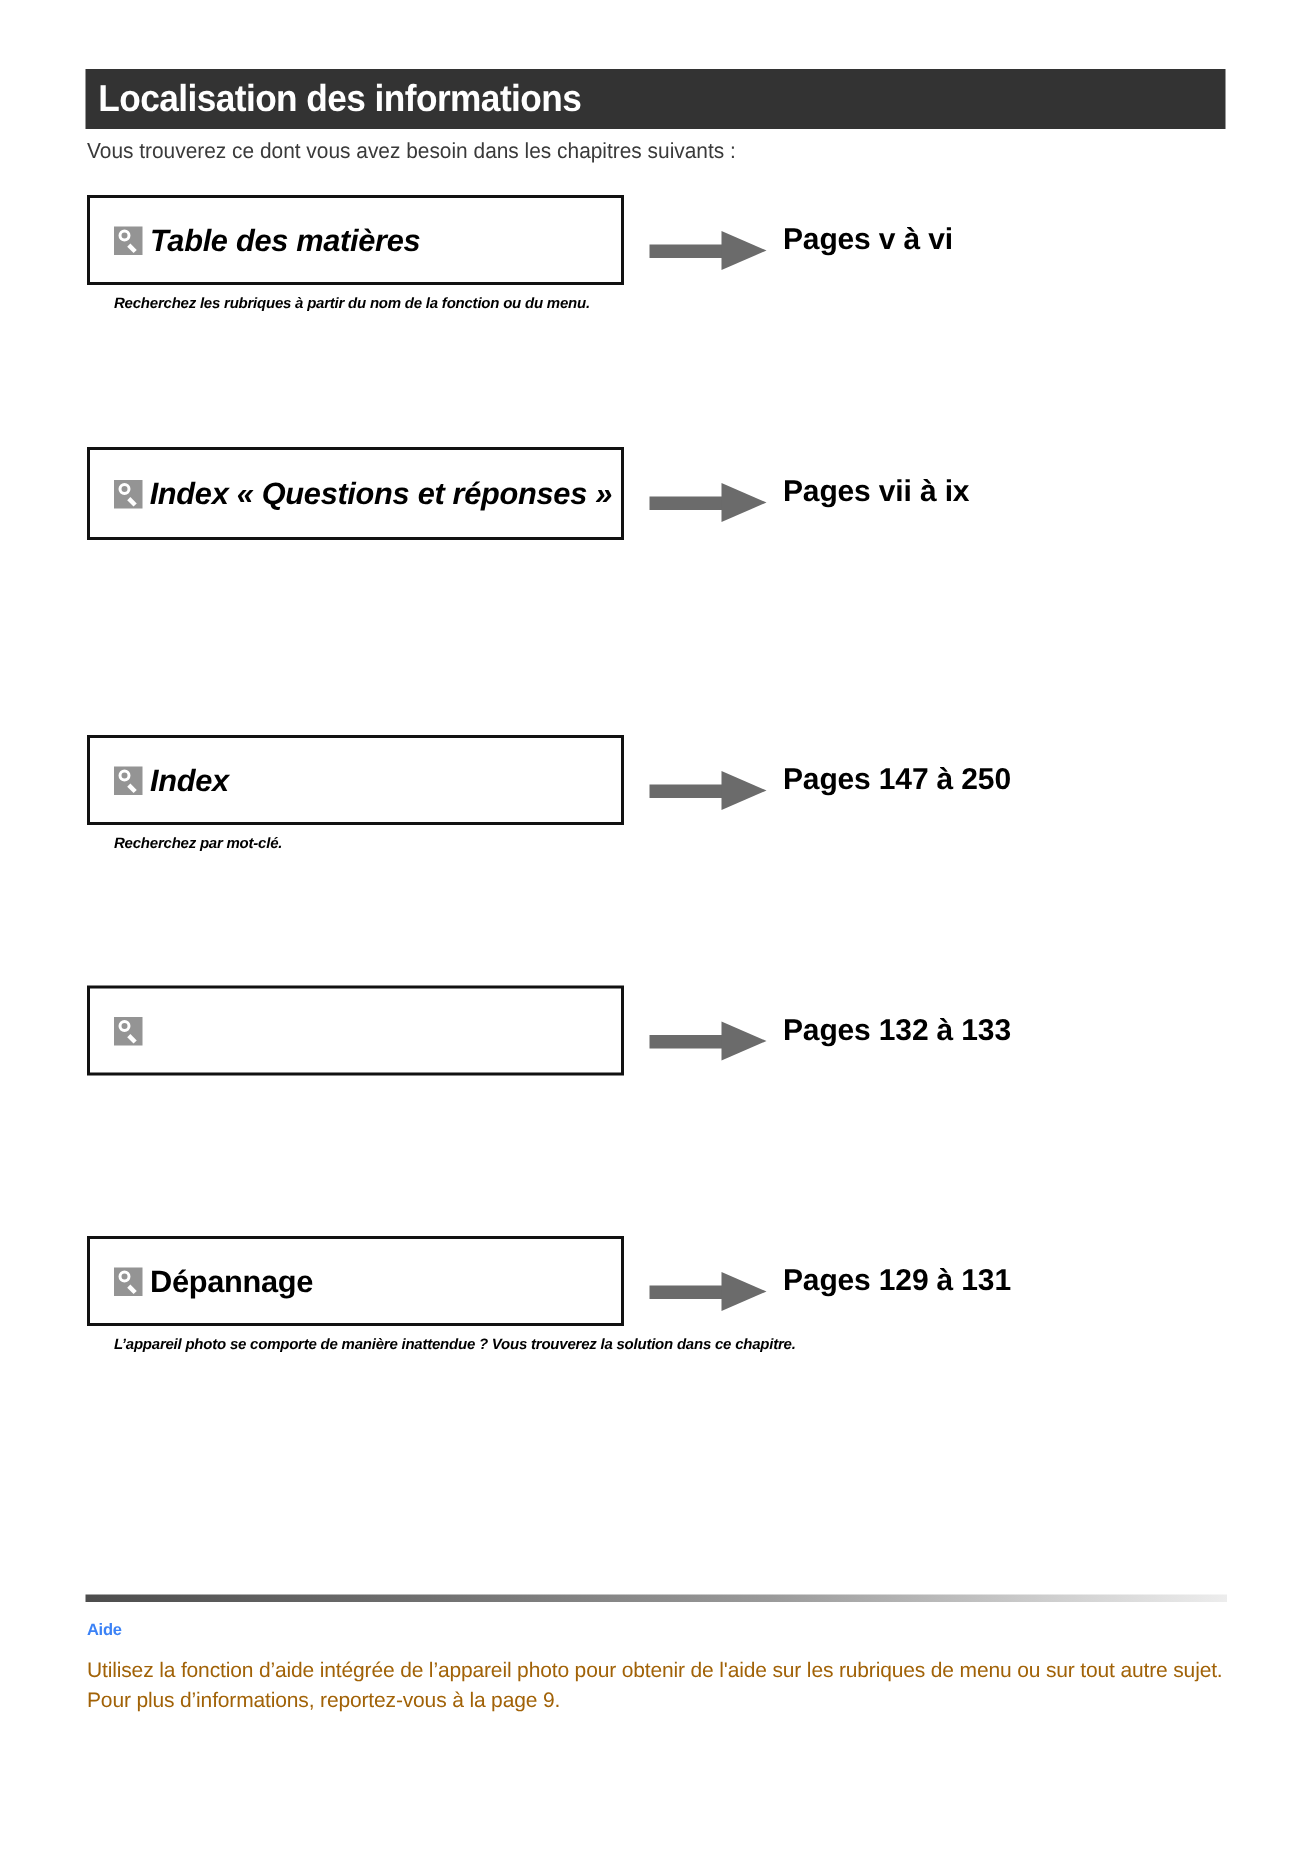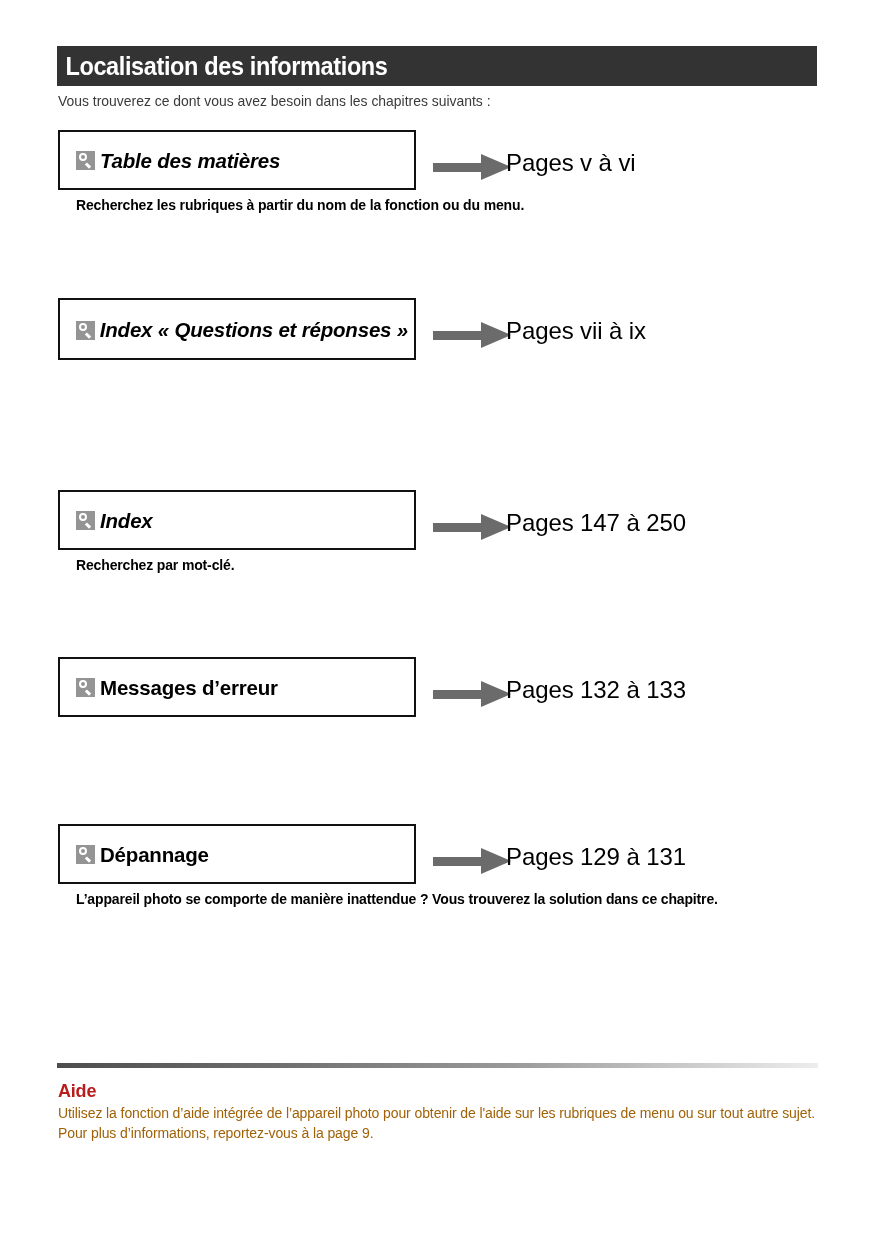--- a/index.html
+++ b/index.html
@@ -155,57 +155,58 @@
     top: 0;
     width: 0;
     height: 0;
     border-top: 13px solid transparent;
     border-bottom: 13px solid transparent;
     border-left: 30px solid #6b6b6b;
   }
 
   .pages-label {
     position: absolute;
-    left: 448px;
+    left: 464px;
     top: 19px;
-    font-size: 24px;
-    font-weight: normal;
+    font-size: 20px;
+    font-weight: bold;
     letter-spacing: -0.1px;
     white-space: nowrap;
   }
 
   
   .section-body {
     position: absolute;
     left: 18px;
     width: 738px;
-    font-size: 14px;
+    font-size: 10px;
     font-weight: bold;
     line-height: 1.52;
     text-align: justify;
     letter-spacing: -0.15px;
+    font-style: italic;
   }
   .section-body.nojust { text-align: left; }
 
   
   .footer-rule {
     position: absolute;
     left: 57px;
     top: 1063px;
     width: 761px;
     height: 5px;
     background: linear-gradient(to right, #4d4d4d 0%, #707070 30%, #9a9a9a 60%, #c9c9c9 82%, #ededed 100%);
   }
   .footer-title {
     position: absolute;
     left: 58px;
     top: 1081px;
-    font-size: 18px;
-    font-weight: bold;
-    color: #b91c1c;
+    font-size: 11px;
+    font-weight: bold;
+    color: #3b82f6;
     letter-spacing: -0.2px;
   }
   .footer-text {
     position: absolute;
     left: 58px;
     top: 1103px;
     width: 762px;
     font-size: 14px;
     color: #a16207;
     line-height: 1.45;
@@ -265,21 +266,20 @@
       </div>
       <div class="pages-label">Pages 147 à 250</div>
     </div>
     <div class="section-body nojust" style="top:65px;">Recherchez par mot-clé.</div>
   </div>
 
   <div class="section" style="top:657px;">
     <div class="section-row">
       <div class="title-box h1">
         <span class="mag-icon"></span>
-        <span class="box-label">Messages d’erreur</span>
       </div>
       <div class="arrow">
         <span class="shaft"></span>
         <span class="head"></span>
       </div>
       <div class="pages-label">Pages 132 à 133</div>
     </div>
   </div>
 
   <div class="section" style="top:824px;">

